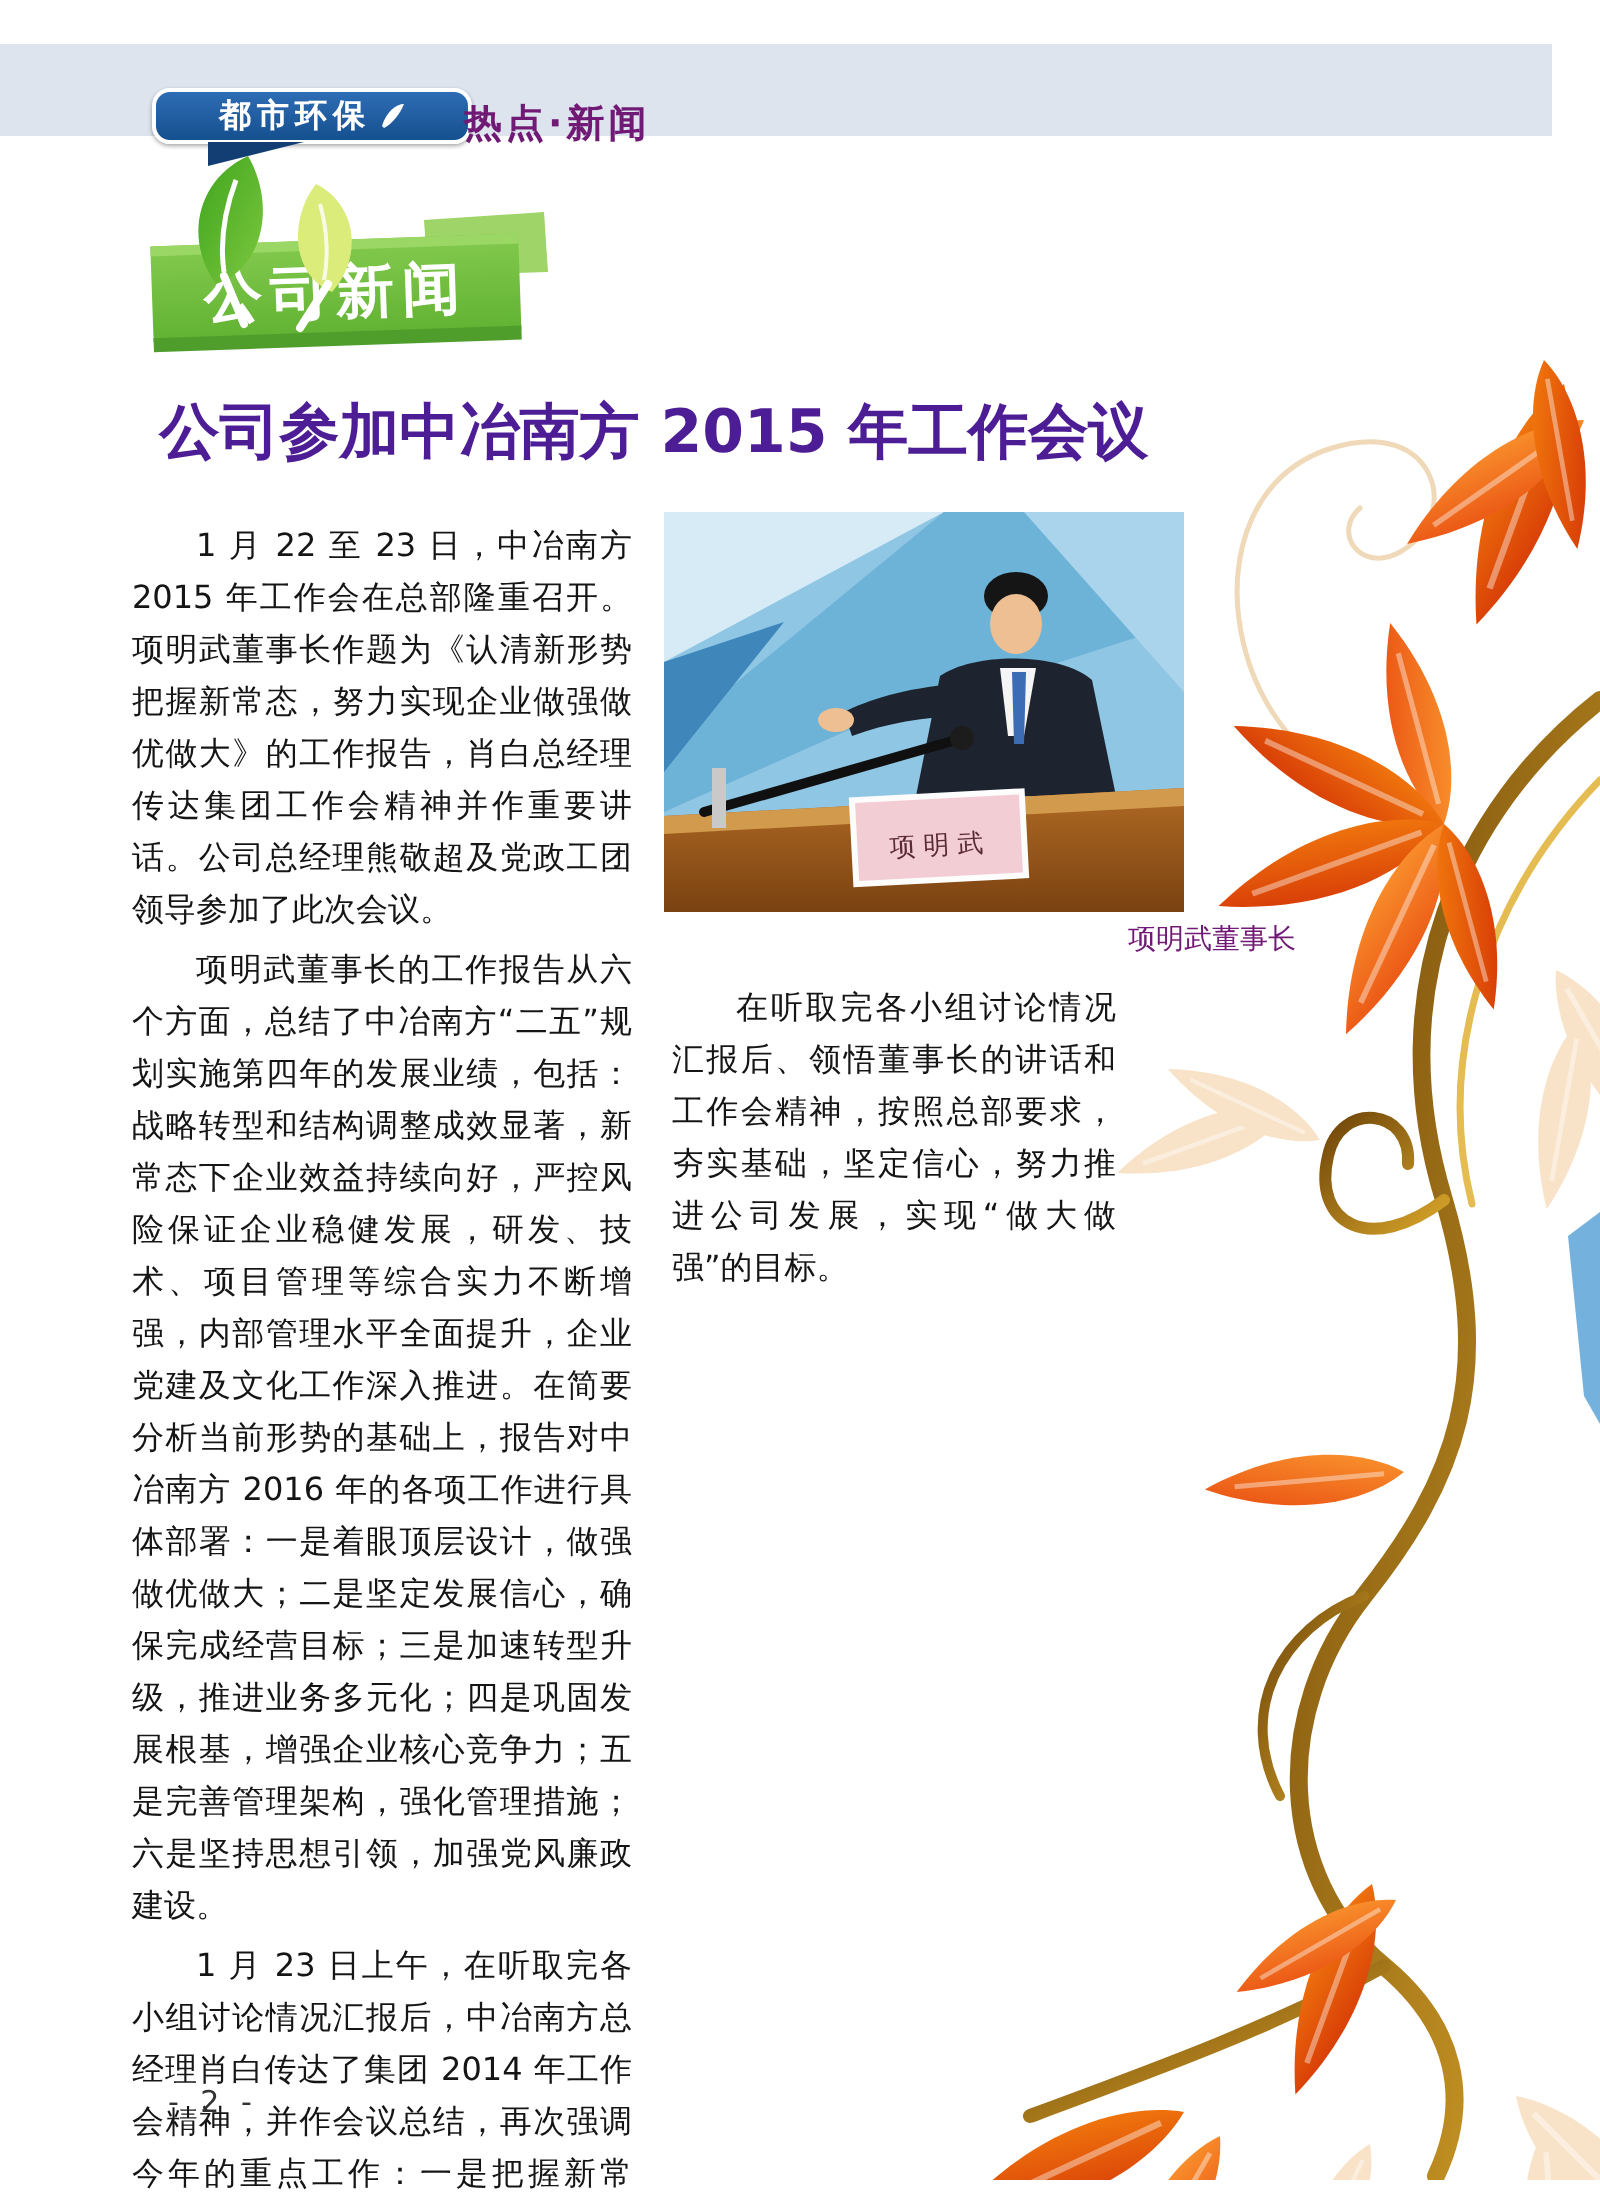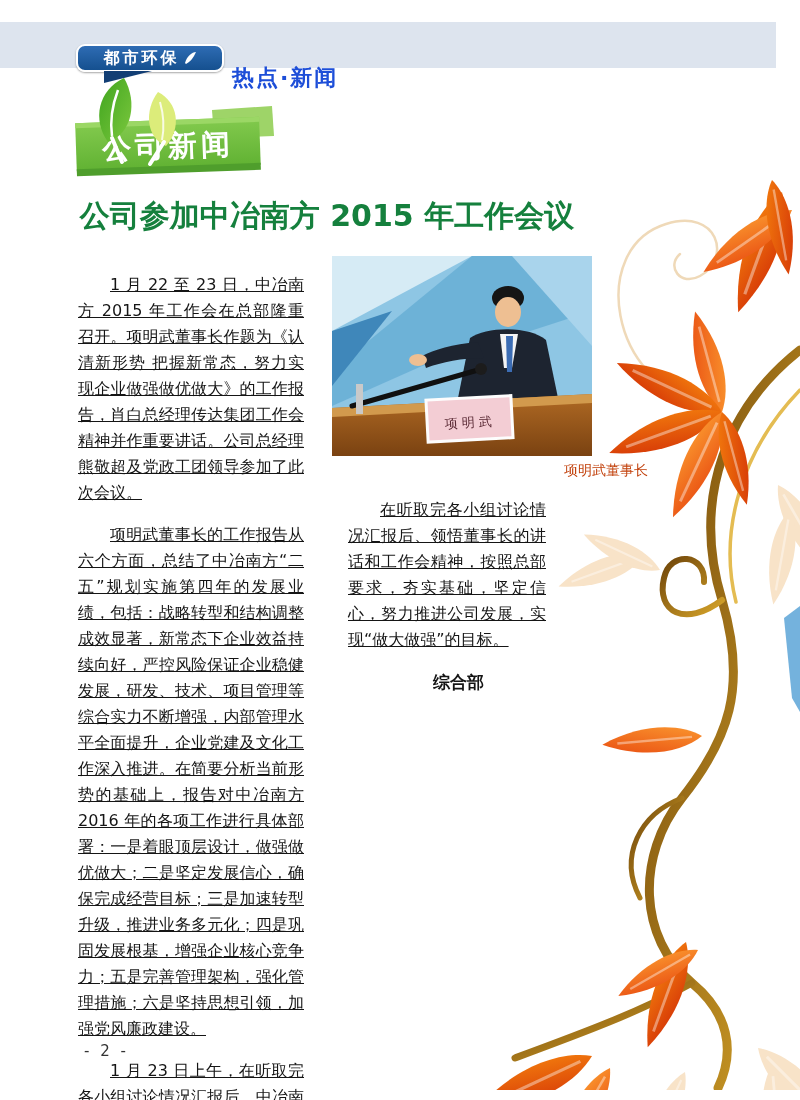--- a/index.html
+++ b/index.html
@@ -2,48 +2,48 @@
 <html><head>
 <meta charset="utf-8">
 <style>
   * { margin:0; padding:0; box-sizing:border-box; }
   html,body { width:800px; height:1100px; }
   body { font-family:"DejaVu Sans","Liberation Sans",sans-serif; background:#fff; position:relative; overflow:hidden; }
   .page { position:absolute; left:0; top:0; width:800px; height:1100px; background:#fff; }
 
   
   .header-band { position:absolute; left:0; top:22px; width:776px; height:46px; background:#dde4ee; }
-  .logo-badge { position:absolute; left:76px; top:22px; width:148px; height:28px;
+  .logo-badge { position:absolute; left:76px; top:22px; width:160px; height:28px;
     background:linear-gradient(#2e6cb4,#15508f); border:2px solid #fff; border-radius:9px;
     display:flex; align-items:center; justify-content:center; gap:4px;
     color:#fff; font-weight:bold; font-size:16px; letter-spacing:3px; box-shadow:0 1px 2px rgba(0,0,0,.35); }
   .logo-fold { position:absolute; left:104px; top:49px; width:0; height:0;
     border-top:12px solid #123e74; border-right:48px solid transparent; }
-  .section-label { position:absolute; left:232px; top:41px; font-size:22px; font-weight:bold; color:#1d4ed8; letter-spacing:2px; }
+  .section-label { position:absolute; left:232px; top:27px; font-size:19px; font-weight:bold; color:#701a75; letter-spacing:2px; }
 
   
   .decor { position:absolute; left:460px; top:150px; width:340px; height:940px; z-index:1; }
 
   
   .banner-svg { position:absolute; left:62px; top:76px; width:220px; height:106px; z-index:3; }
 
   
   .article-title { position:absolute; left:58px; top:196px; width:538px; text-align:center;
-    font-size:30px; font-weight:bold; color:#15803d; z-index:2; }
+    font-size:30px; font-weight:bold; color:#4c1d95; z-index:2; }
 
   
   .col { position:absolute; top:256px; z-index:2; font-size:16px; line-height:26px;
     color:#151515; text-align:justify; }
-  .col p { text-indent:2em; margin:16px;text-decoration:underline; }
+  .col p { text-indent:2em; margin:4px; }
   .col-left  { left:62px;  width:258px; }
   .col-right { left:332px; width:260px; }
 
   figure.photo-fig { width:260px; margin:0 0 10px 0; }
   .photo-frame { width:260px; height:200px; overflow:hidden; background:#8ec6e4; }
-  figcaption { width:316px; text-align:right; font-size:14px; line-height:22px; color:#c2410c; text-indent:0; margin-top:3px; }
+  figcaption { width:316px; text-align:right; font-size:14px; line-height:22px; color:#701a75; text-indent:0; margin-top:3px; }
 
   .p-narrow { padding-right:30px; }
   .signature { font-weight:bold; text-align:right; padding-right:108px; font-size:17px; margin-top:2px; }
 
   .page-number { position:absolute; left:84px; top:1042px; font-size:15px; letter-spacing:3px; color:#333; z-index:2; }
 </style>
 </head>
 <body>
 
 <div class="page">
@@ -196,18 +196,17 @@
           <g>
             <path d="M20 150 L146 114" stroke="#101010" stroke-width="5" stroke-linecap="round" fill="none"></path>
             <circle cx="149" cy="113" r="6" fill="#1c1c1c"></circle>
             <rect x="24" y="128" width="7" height="30" fill="#c9c9c9"></rect>
           </g>
         </svg>
       </div>
       <figcaption>项明武董事长</figcaption>
     </figure>
     <p class="p-narrow">在听取完各小组讨论情况汇报后、领悟董事长的讲话和工作会精神，按照总部要求，夯实基础，坚定信心，努力推进公司发展，实现“做大做强”的目标。</p>
-    <div class="signature">综合部</div>
   </div>
 
   <div class="page-number">- 2 -</div>
 
 </div>
 
 </body></html>

